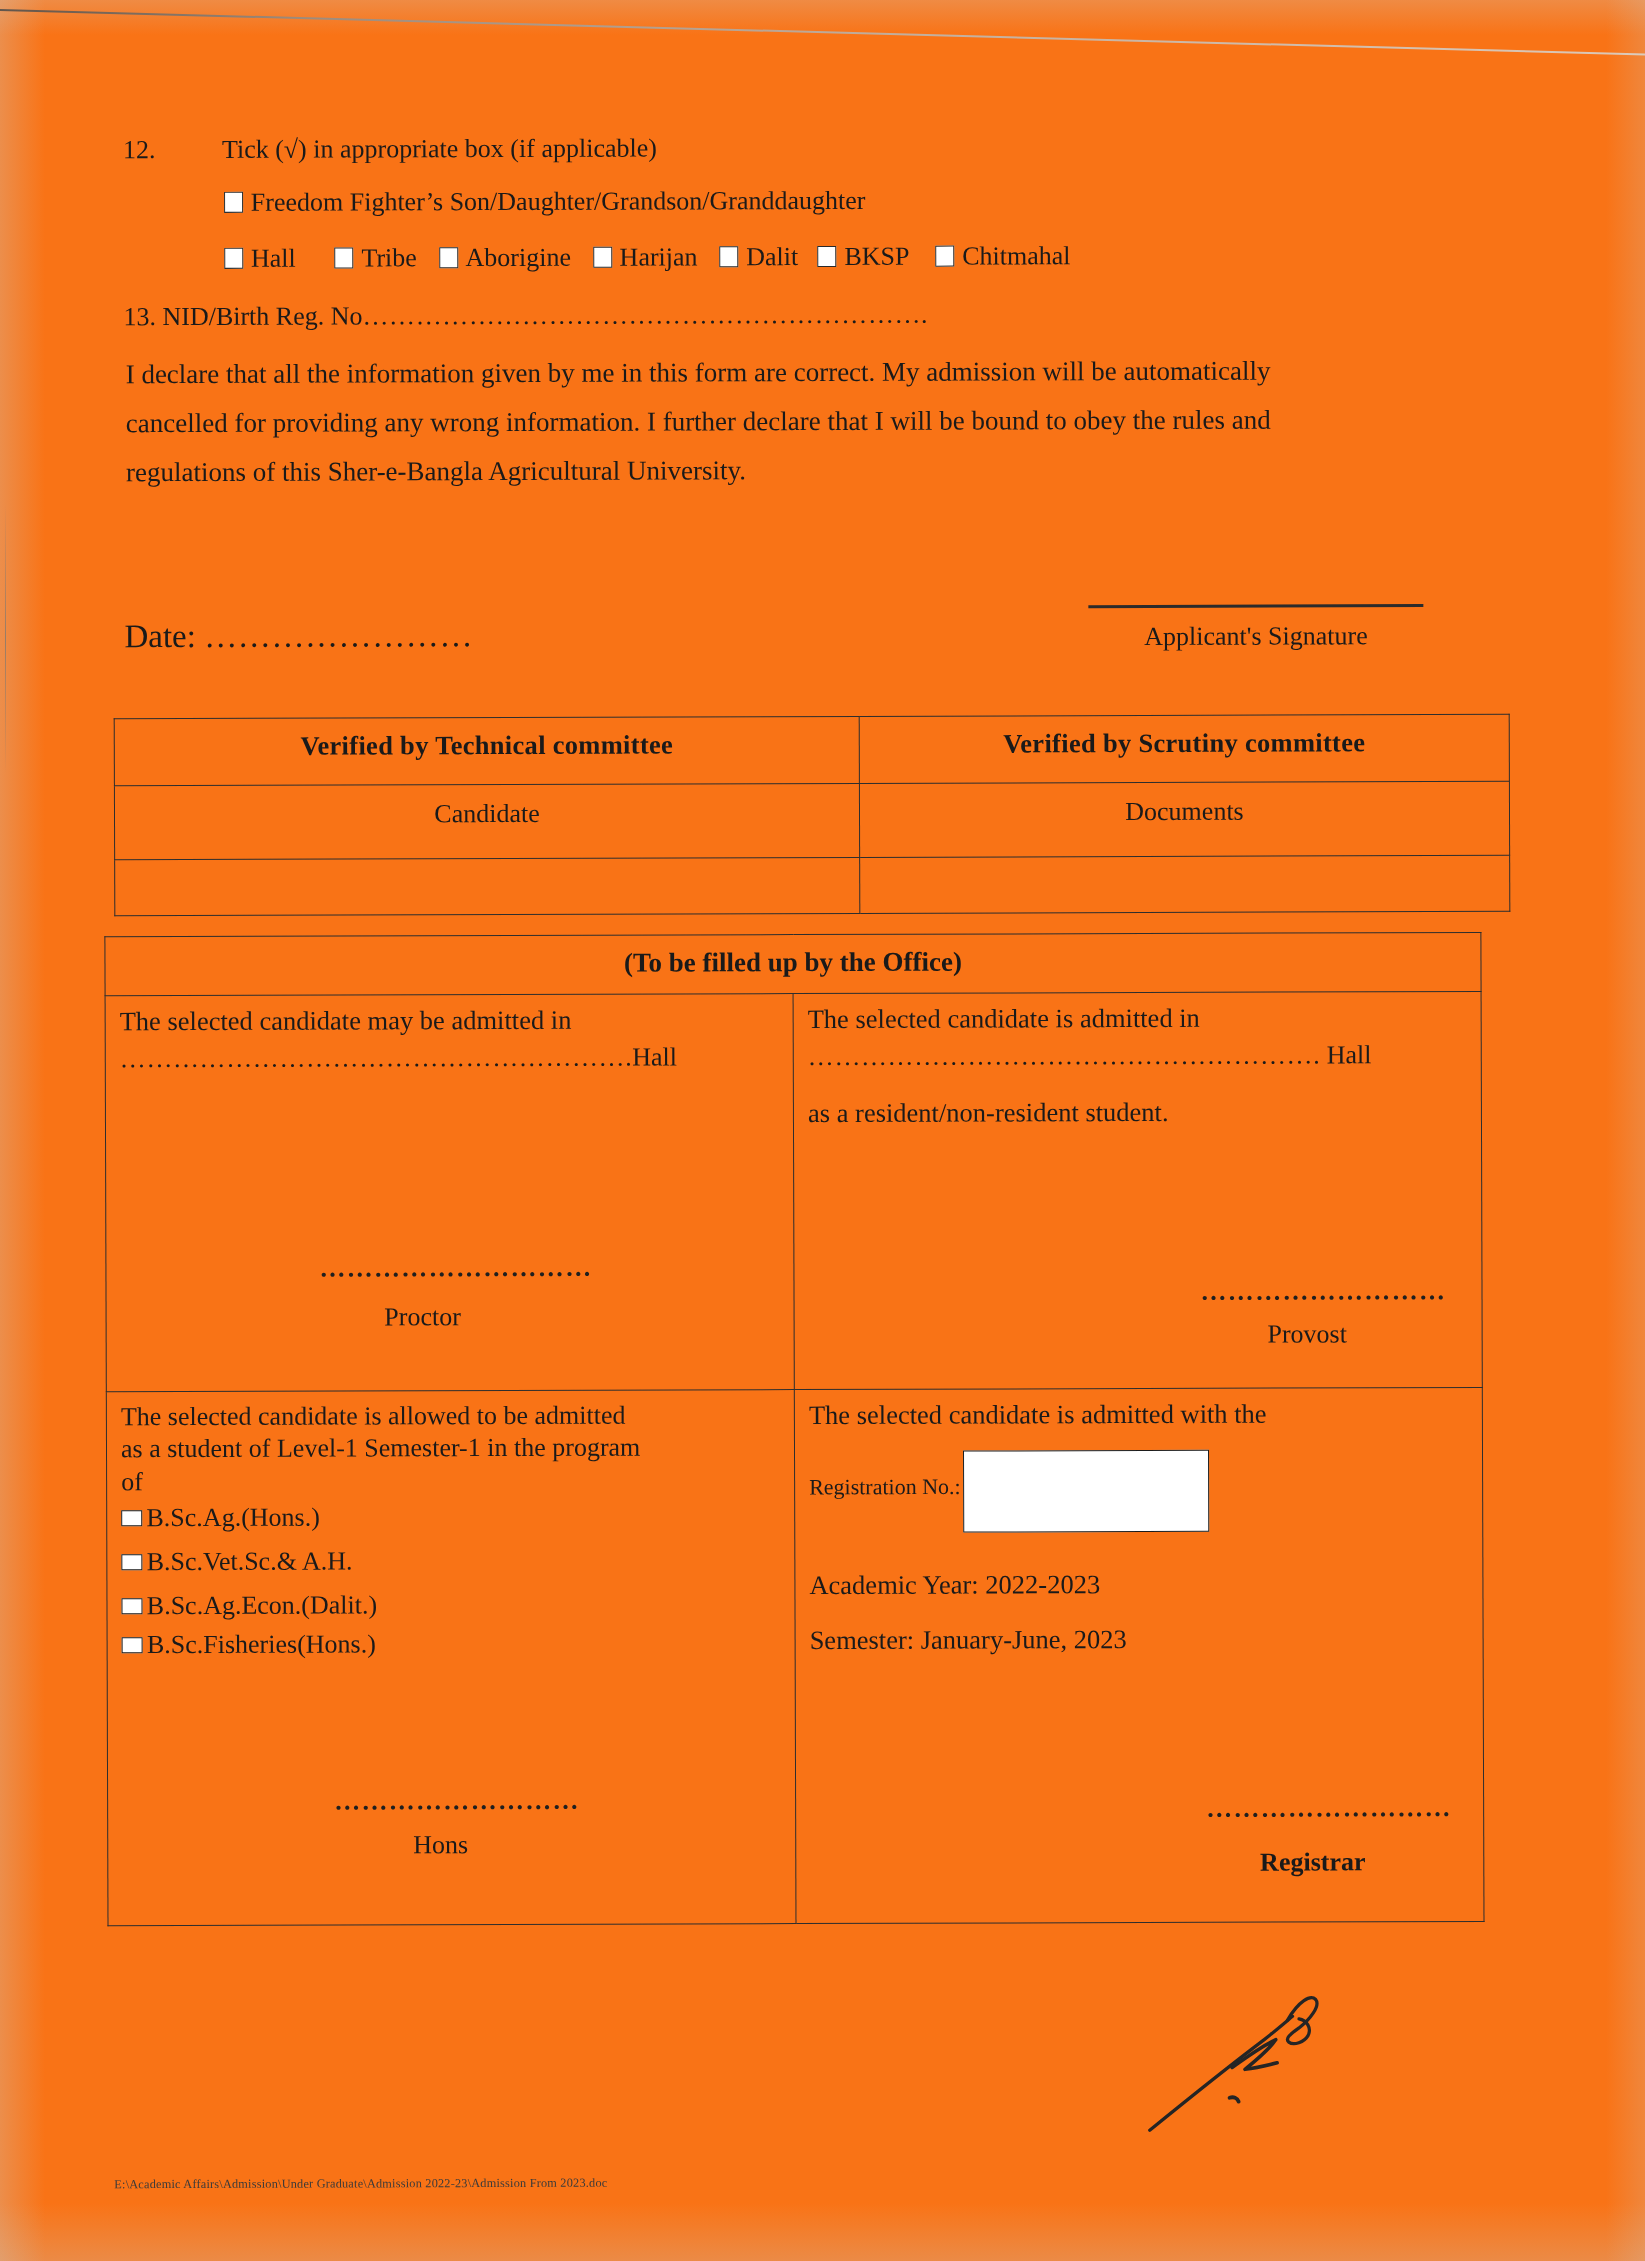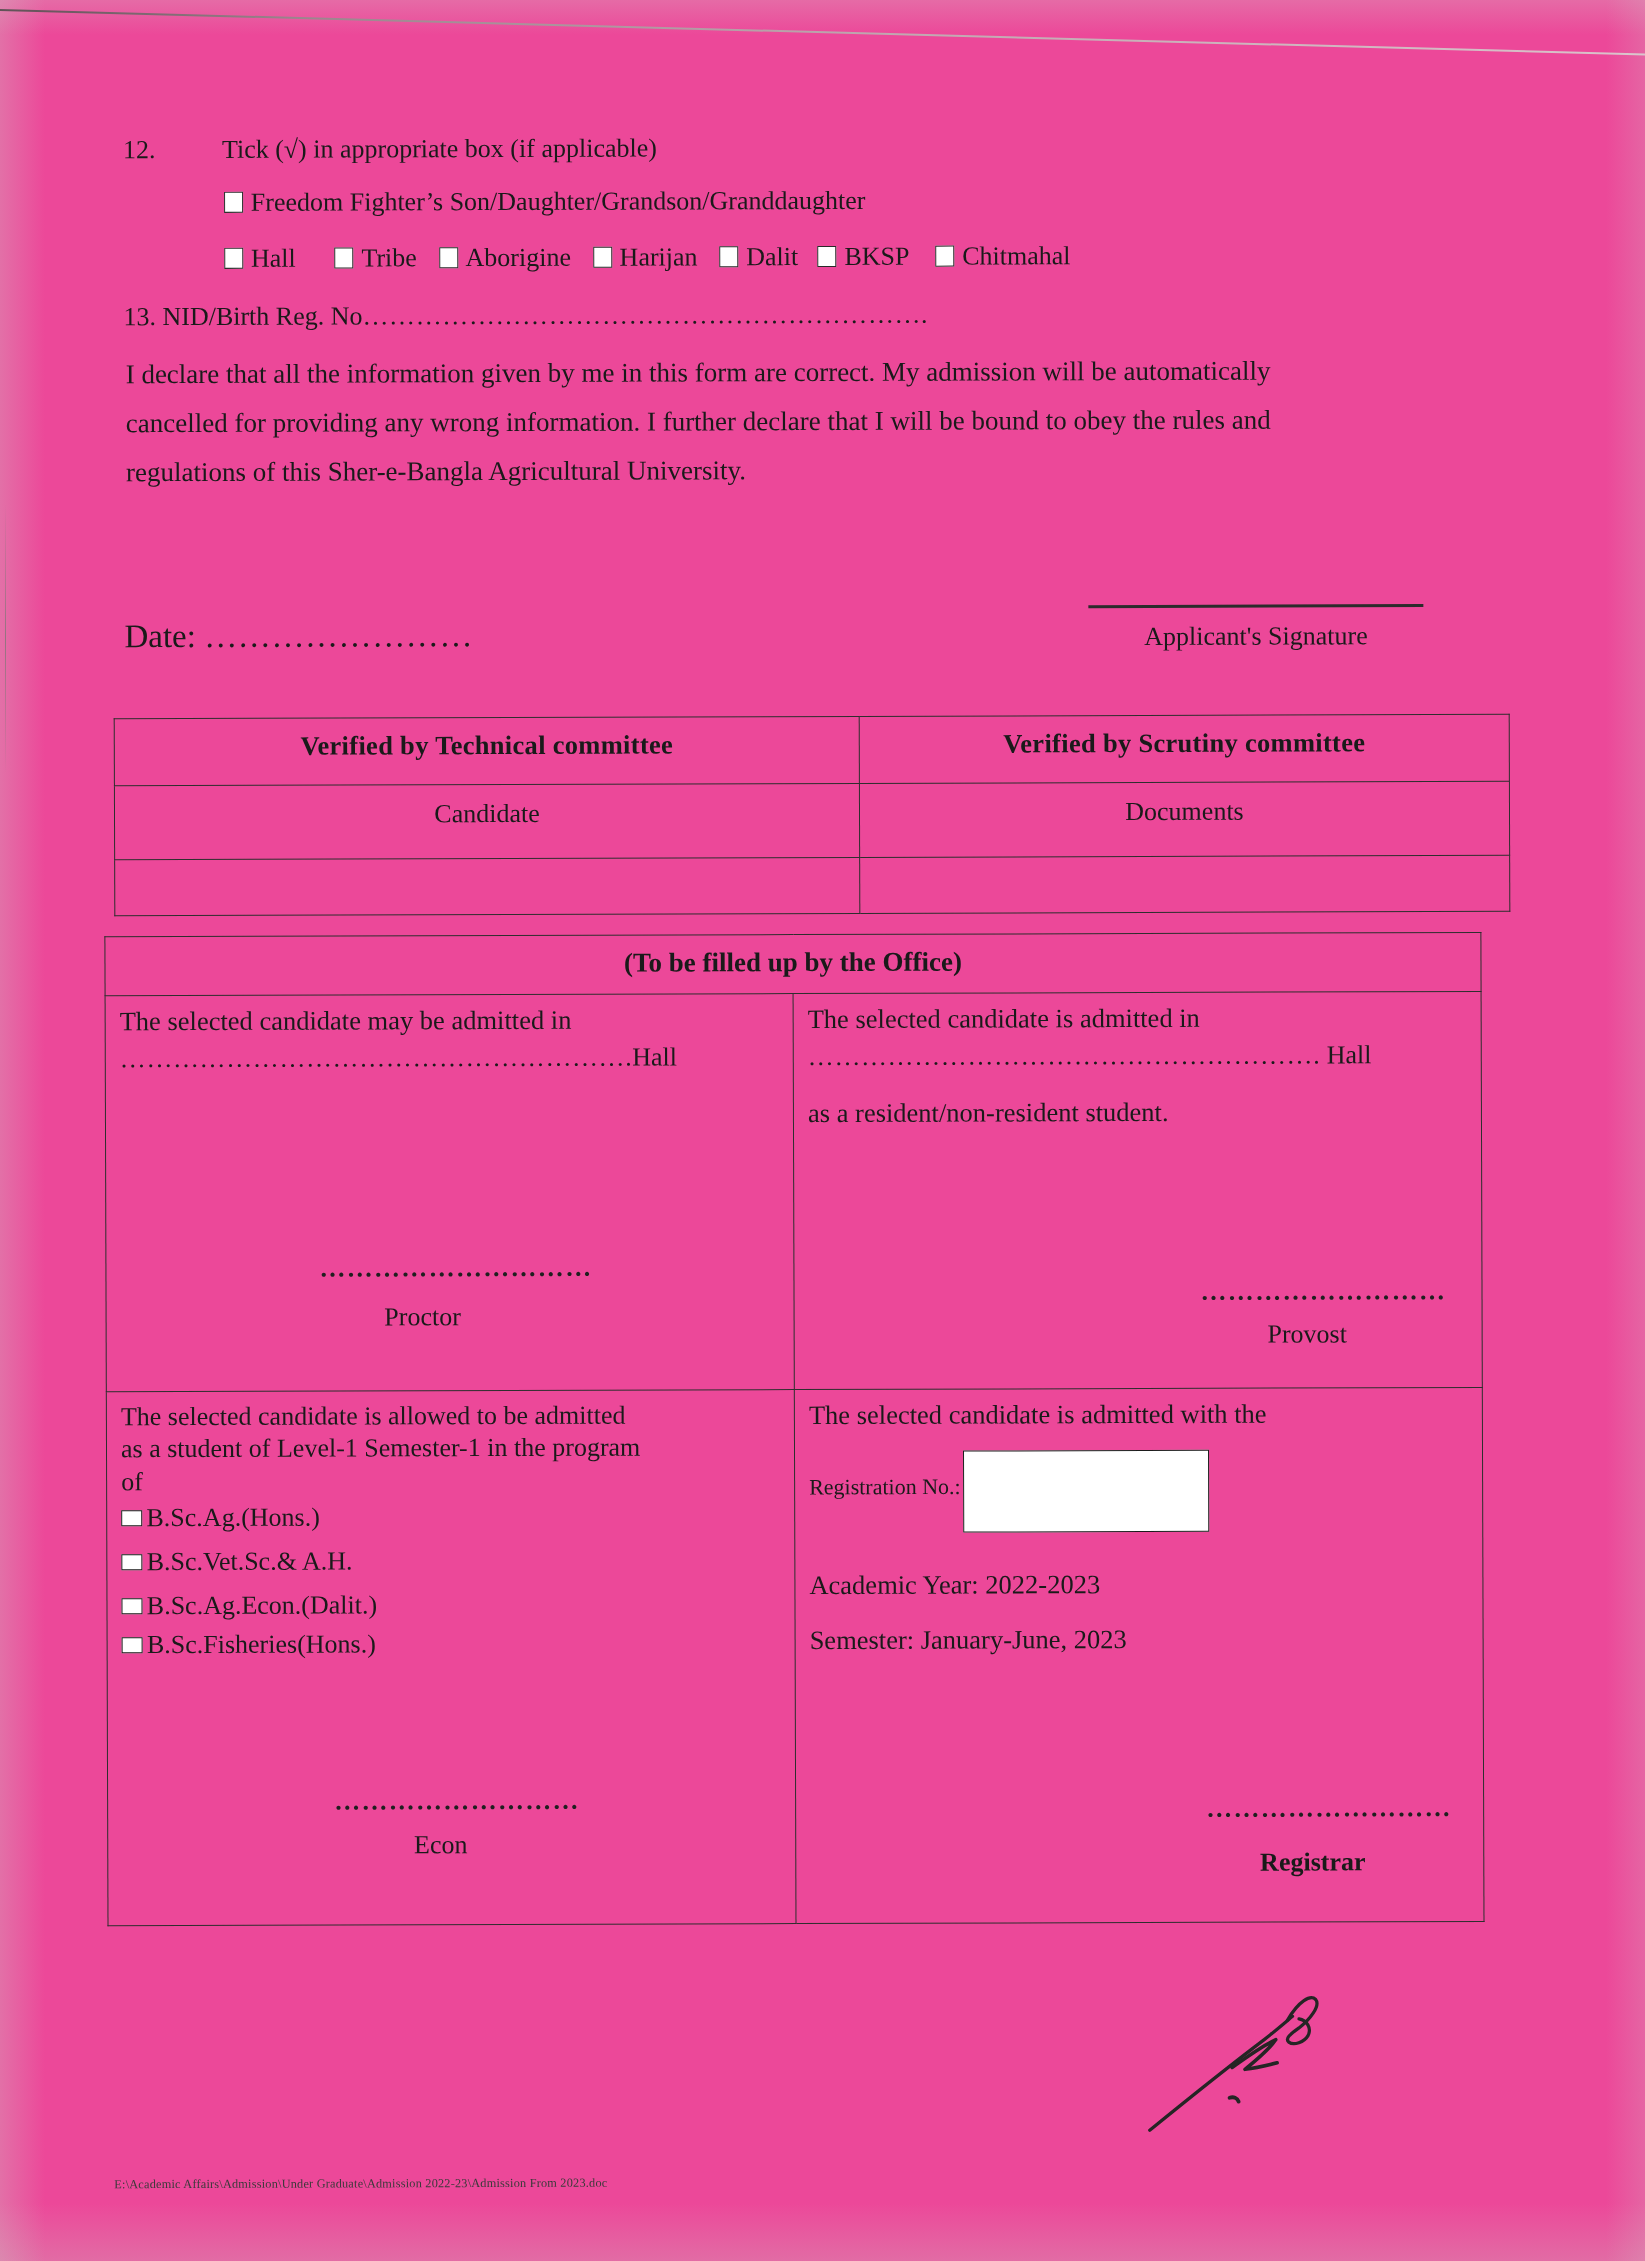--- a/index.html
+++ b/index.html
@@ -4,21 +4,21 @@
 <style>
   html, body {
     margin: 0;
     padding: 0;
     background: #ffffff;
   }
   #page {
     position: relative;
     width: 1645px;
     height: 2261px;
-    background: #ec4899;
+    background: #f97316;
     font-family: "Liberation Serif", "DejaVu Serif", serif;
     color: #1a1a1a;
     overflow: hidden;
   }
   
   #paper-tint {
     position: absolute; inset: 0;
     background:
       linear-gradient(90deg, rgba(205,205,200,.30) 0px, rgba(255,255,255,0) 45px),
       linear-gradient(270deg, rgba(205,205,200,.22) 0px, rgba(255,255,255,0) 39px),
@@ -263,21 +263,21 @@
             </div>
             <div class="prog-item" style="margin-top:14px;">
               <span class="chk-sq"></span><span>B.Sc.Ag.Econ.(Dalit.)</span>
             </div>
             <div class="prog-item" style="margin-top:9px;">
               <span class="chk-sq"></span><span>B.Sc.Fisheries(Hons.)</span>
             </div>
 
             <div class="abs" style="left:226px; top:395px; text-align:center; width:213px;">
               <div class="sig-dots">………………………</div>
-              <div class="sig-name" style="margin-top:14px;">Econ</div>
+              <div class="sig-name" style="margin-top:14px;">Hons</div>
             </div>
           </div>
         </td>
 
         <td>
           <div class="cell-pad cellbox" style="height:100%;">
             <div class="t" style="font-size:26.5px;">The selected candidate is admitted with the</div>
             <div style="margin-top:19.4px; white-space:nowrap;">
               <span class="t" style="font-size:22px;">Registration No.:</span>
               <span id="reg-box"></span>

